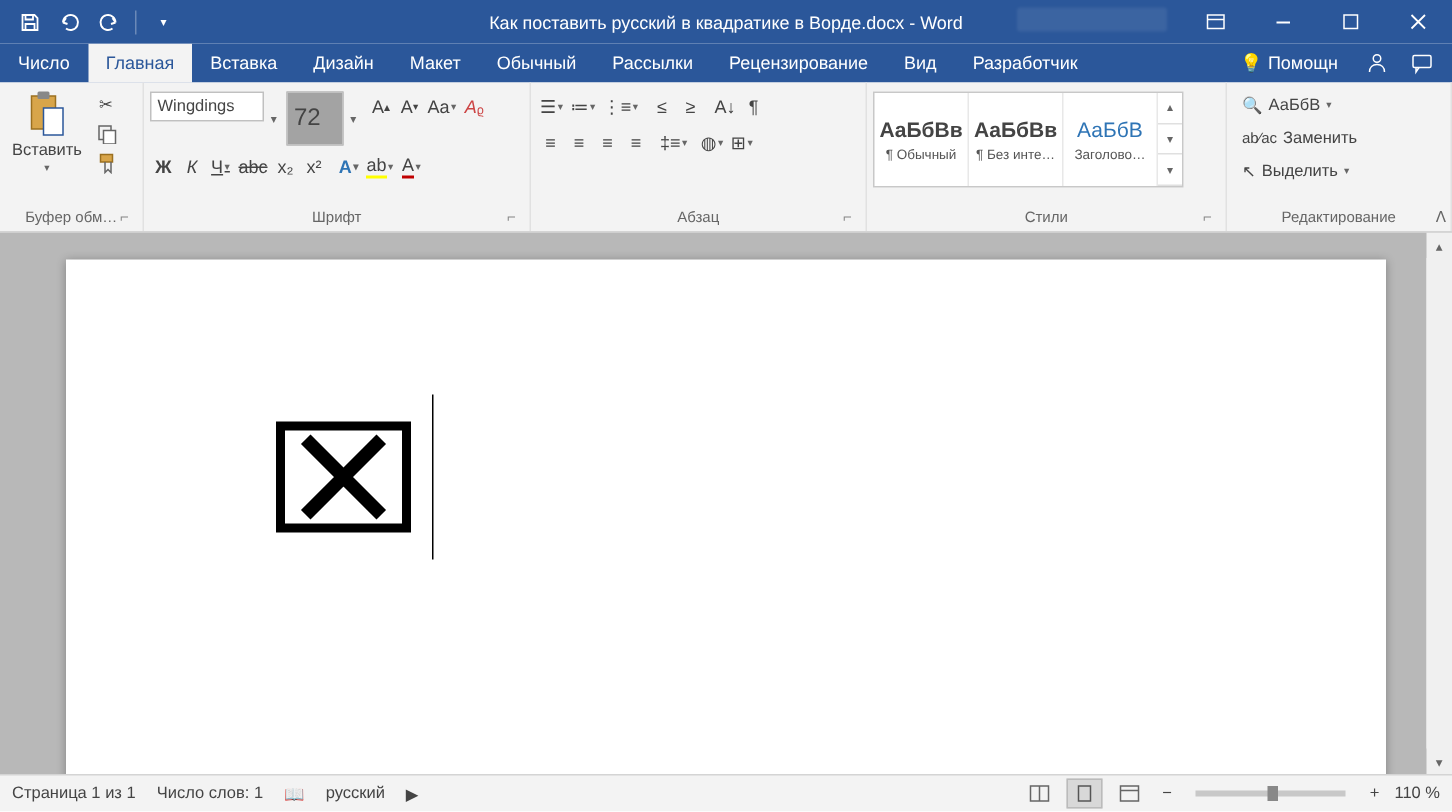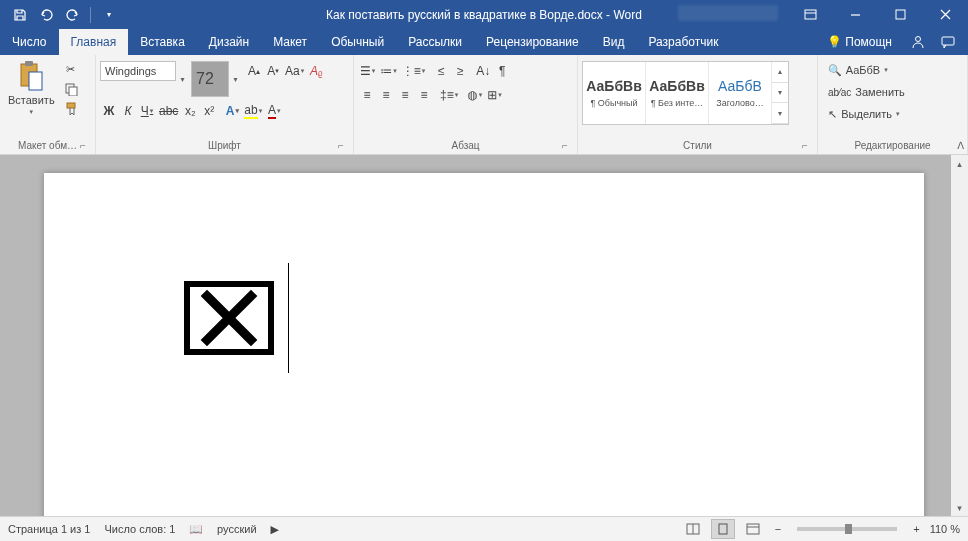--- a/index.html
+++ b/index.html
@@ -157,21 +157,21 @@
             </svg>
           </div>
         <div class="mini">
             <svg width="14" height="14" viewBox="0 0 14 14">
               <rect x="3" y="1" width="8" height="5" fill="#d8a54a" stroke="#9b7020"></rect>
               <path d="M6 6v7l2-2 2 2V6" fill="none" stroke="#666"></path>
             </svg>
           </div>
       </div>
     </div>
-    <div class="group-label"><span>Макет обм…</span><span class="launcher">⌐</span></div>
+    <div class="group-label"><span>Буфер обм…</span><span class="launcher">⌐</span></div>
   </div>
 
   <div class="group" style="width:258px">
     <div class="group-body" style="flex-direction:column;gap:4px;padding-top:3px">
       <div class="row">
         <div class="font-box">
             <span>Wingdings</span>
           </div>
           <div class="dd">▾</div>
         <div class="size-box" style="margin-left:2px">

